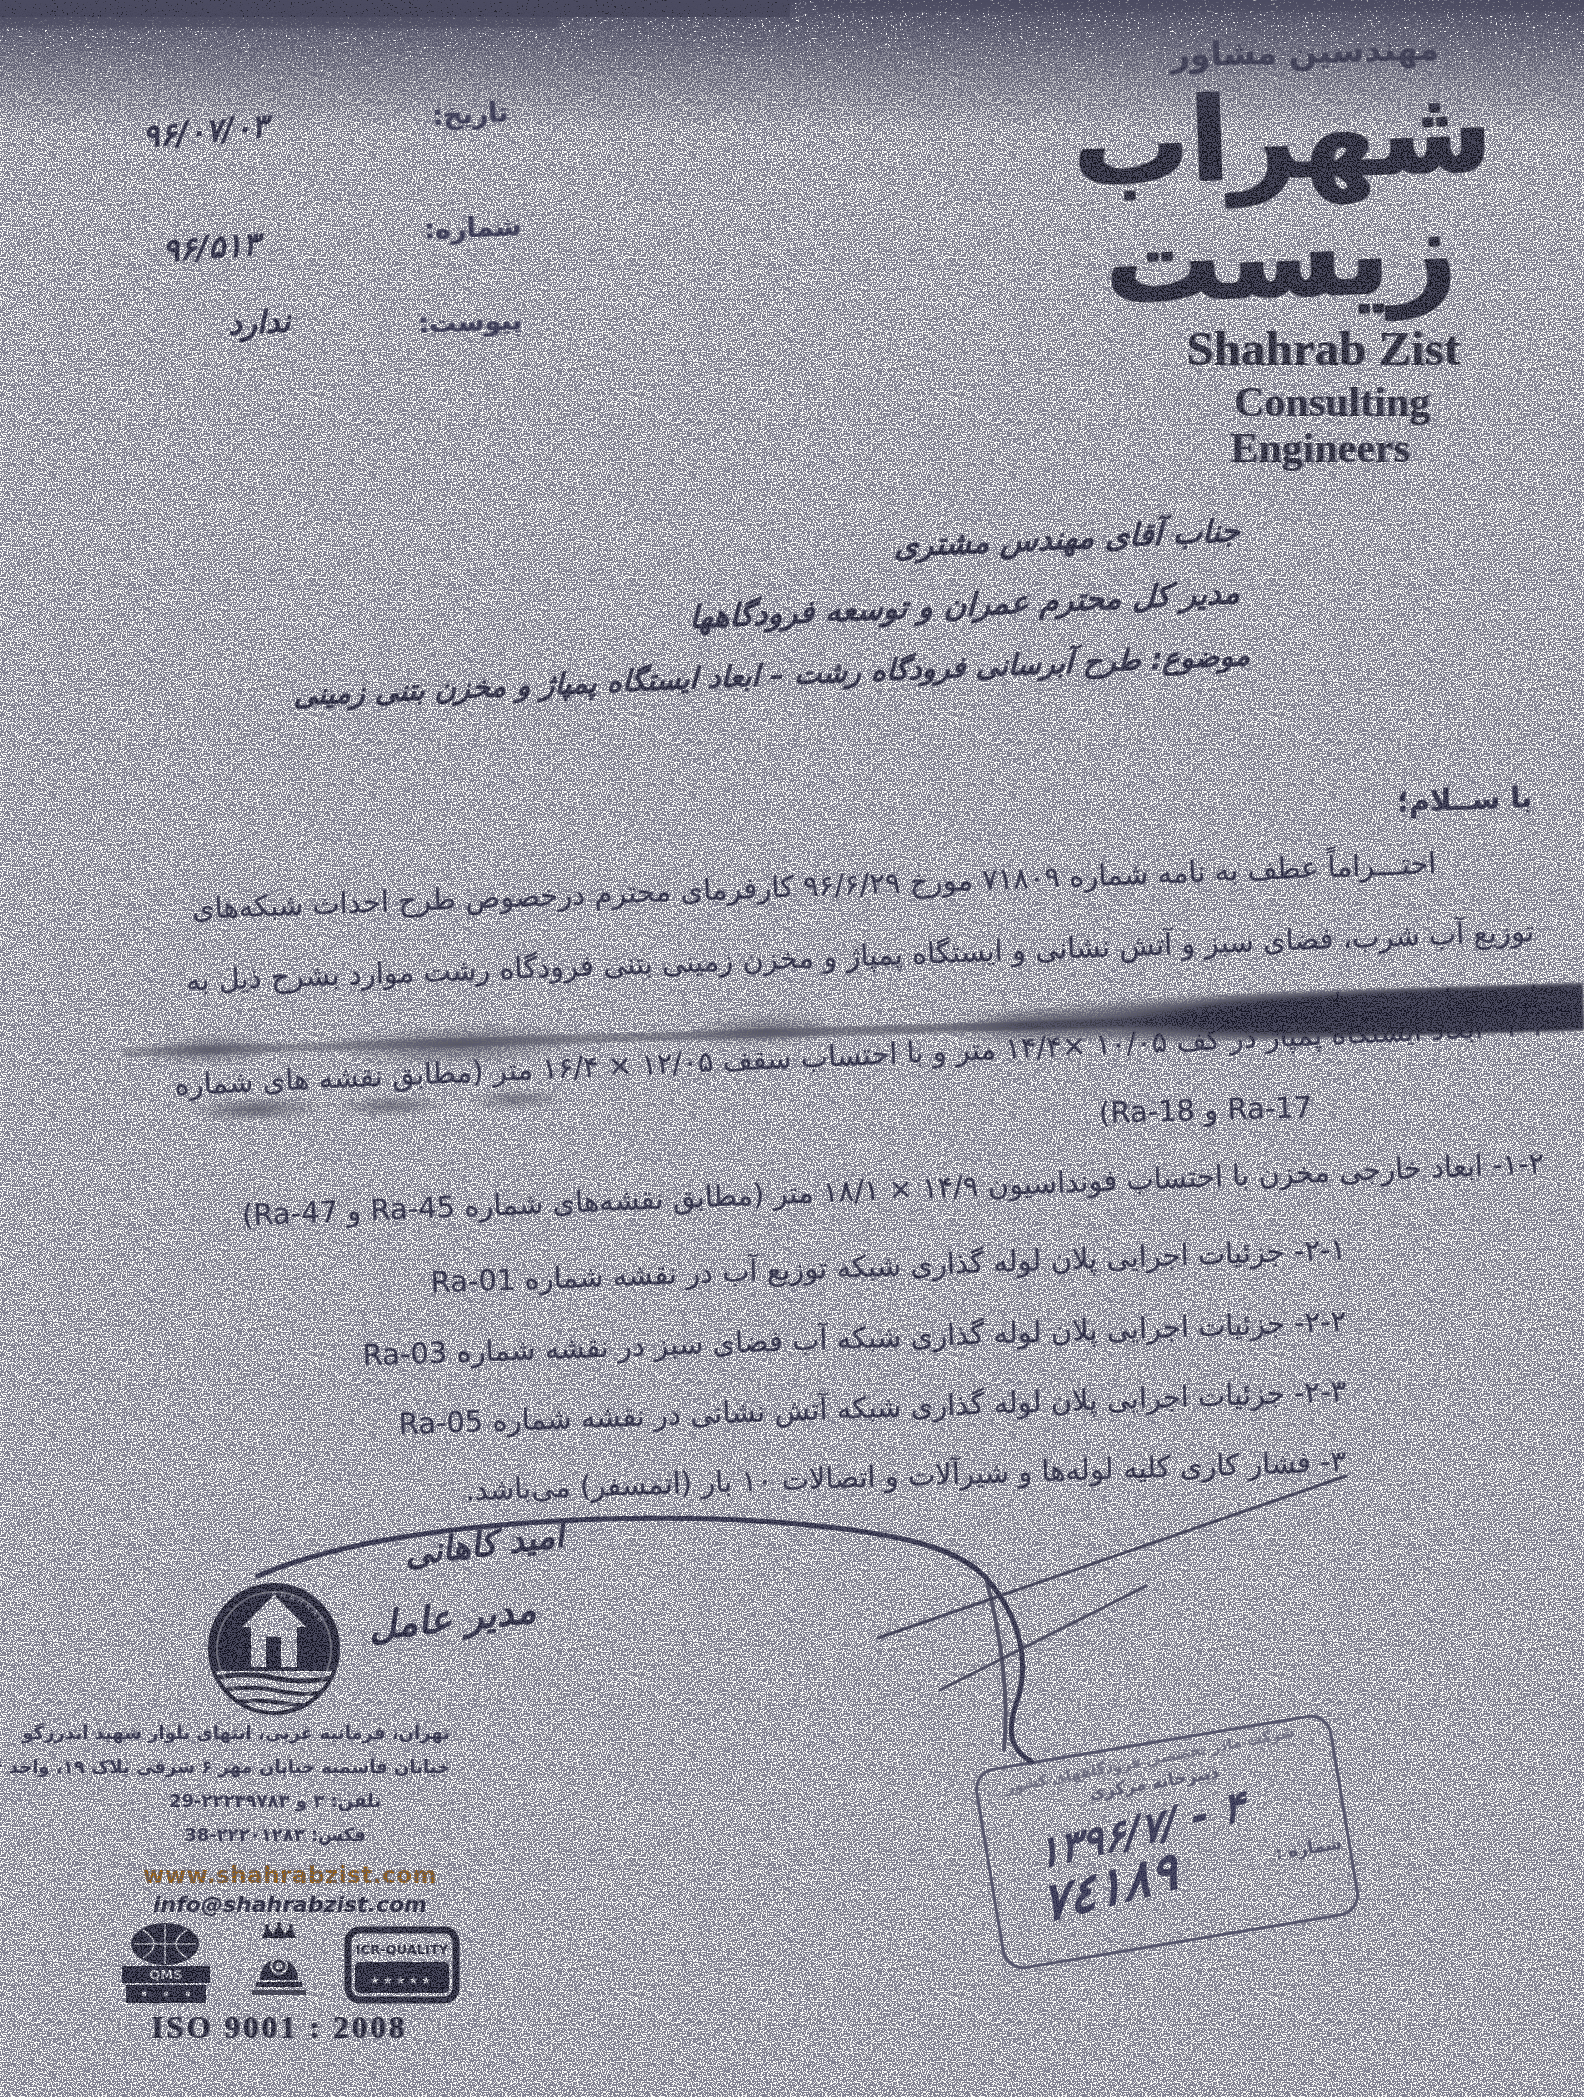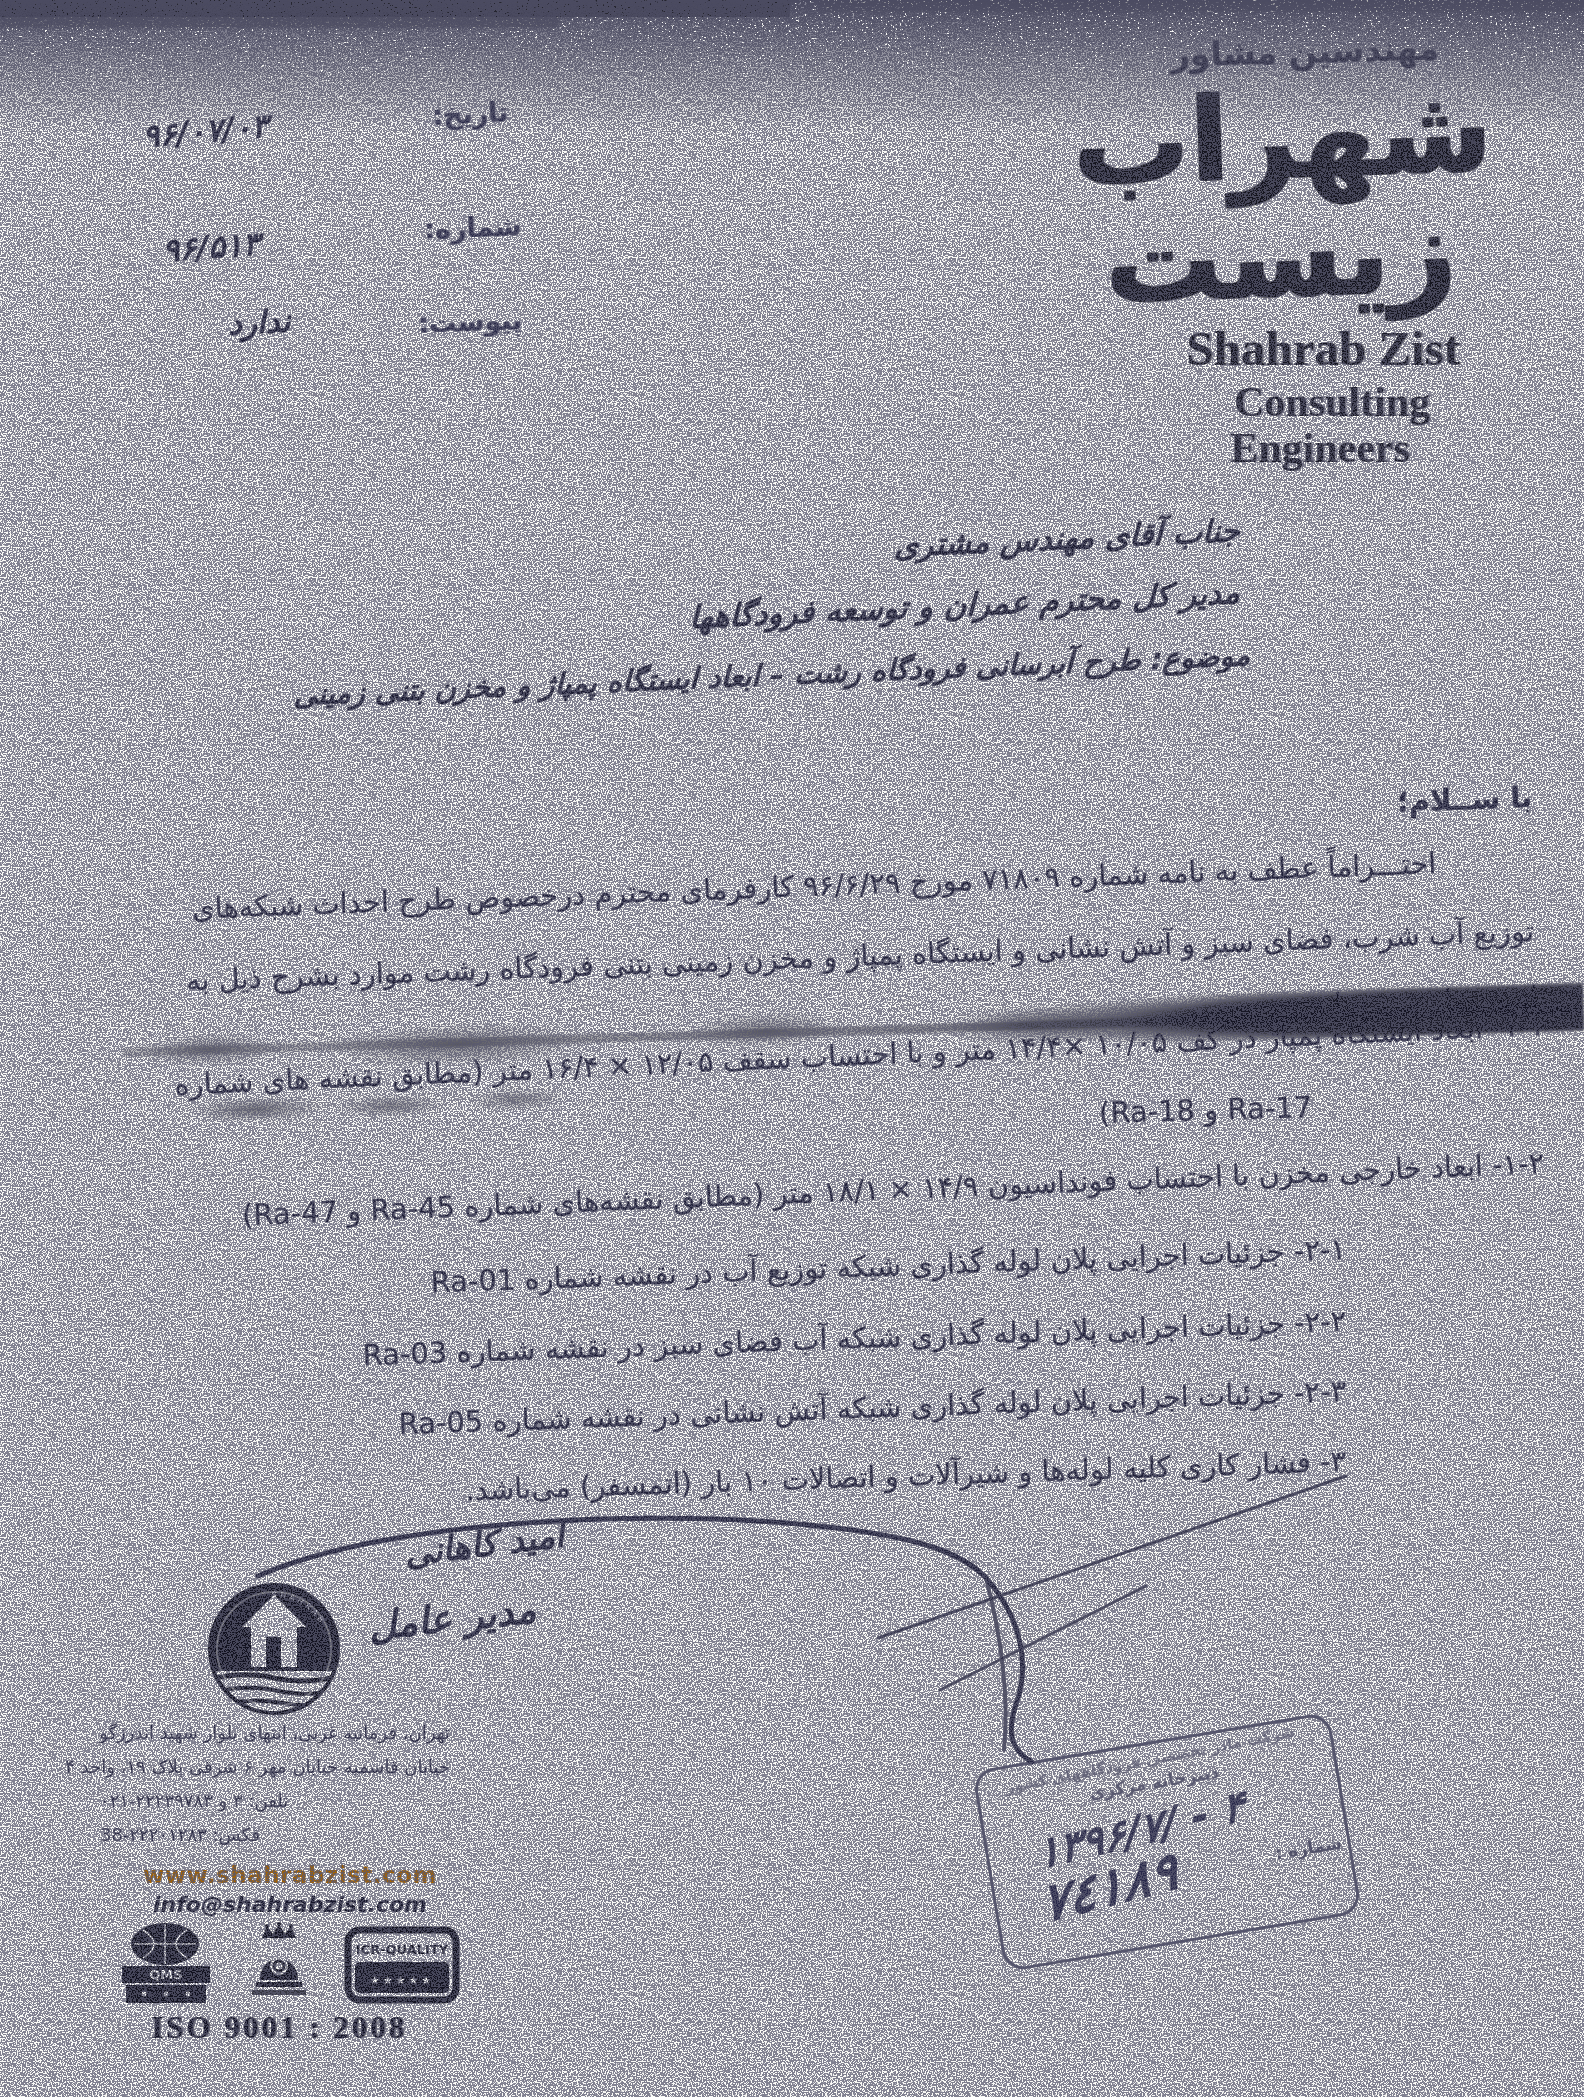--- a/index.html
+++ b/index.html
@@ -83,21 +83,21 @@
       radial-gradient(16% 70% at 82% 45%, rgba(16,16,30,.45), transparent 75%);
     background-repeat:no-repeat;filter:blur(1.4px);}
 
   
   #sig-svg{left:238px;top:1428px;z-index:12;}
   #sig-name{left:404px;top:1524px;font-size:34px;transform:rotate(-7deg);z-index:13;white-space:nowrap;}
   #sig-title{left:368px;top:1596px;font-size:38px;transform:rotate(-6deg);z-index:13;white-space:nowrap;}
 
   
   #seal-svg{left:198px;top:1575px;}
-  #addr{left:100px;top:1722px;width:350px;text-align:left;font-size:18px;font-weight:400;color:#26263f;filter:blur(.45px);}
+  #addr{left:100px;top:1722px;width:350px;text-align:center;font-size:18px;font-weight:700;color:#26263f;filter:blur(.45px);}
   #addr div{margin-bottom:13px;white-space:nowrap;}
   #web{left:140px;top:1862px;width:300px;text-align:center;font-size:23px;font-weight:800;letter-spacing:.5px;color:#a16207;filter:blur(.4px);}
   #email{left:140px;top:1892px;width:300px;text-align:center;font-size:22px;font-weight:800;color:#17172a;filter:blur(.5px);font-style:italic;}
   #certs{left:110px;top:1922px;}
   #iso{left:104px;top:2010px;width:350px;text-align:center;font-family:"Liberation Serif",serif;font-size:31px;font-weight:800;letter-spacing:3px;color:#101020;text-shadow:1.5px 0 0 rgba(16,16,32,.6);}
 
   
   #stamp{left:986px;top:1740px;width:356px;height:198px;transform:rotate(-9.5deg);z-index:15;
     border:3.5px solid rgba(42,42,72,.8);border-radius:22px;color:#30304f;}
   #stamp-org1{left:10px;top:6px;width:330px;text-align:center;font-size:15px;font-weight:700;opacity:.6;filter:blur(.5px);white-space:nowrap;transform:rotate(-1.5deg);}
@@ -178,21 +178,21 @@
     <circle cx="76" cy="74" r="64" fill="none" stroke="#12121f" stroke-width="4"></circle>
     <path id="sealArc" d="M 30,48 A 54,54 0 0 1 124,52" fill="none"></path>
     <text font-size="8" letter-spacing="3" fill="#d8d8e2" font-family="DejaVu Sans, sans-serif">
       <textPath href="#sealArc" startOffset="46%">SHAHRAB ZIST</textPath>
     </text>
   </svg>
 
   <div class="abs fa" id="addr">
     <div>تهران، فرمانیه غربی، انتهای بلوار شهید اندرزگو</div>
     <div>خیابان قاسمیه خیابان مهر ۶ شرقی پلاک ۱۹، واحد ۴</div>
-    <div>تلفن: ۳ و ۲۲۲۳۹۷۸۳-۰۲۱</div>
+    <div>تلفن: ۳ و ۲۲۲۳۹۷۸۳-29</div>
     <div>فکس: ۲۲۲۰۱۲۸۳-38</div>
   </div>
   <div class="abs" id="web">www.shahrabzist.com</div>
   <div class="abs" id="email">info@shahrabzist.com</div>
 
   <svg class="abs" id="certs" width="360" height="86" viewBox="0 0 360 86">
     <g>
       <ellipse cx="55" cy="22" rx="34" ry="21" fill="#12121f"></ellipse>
       <path d="M24,22 H86 M55,2 V42 M33,8 Q55,22 33,36 M77,8 Q55,22 77,36" stroke="#fbfbf7" stroke-width="1.6" fill="none"></path>
       <rect x="12" y="44" width="88" height="17" fill="#12121f"></rect>

